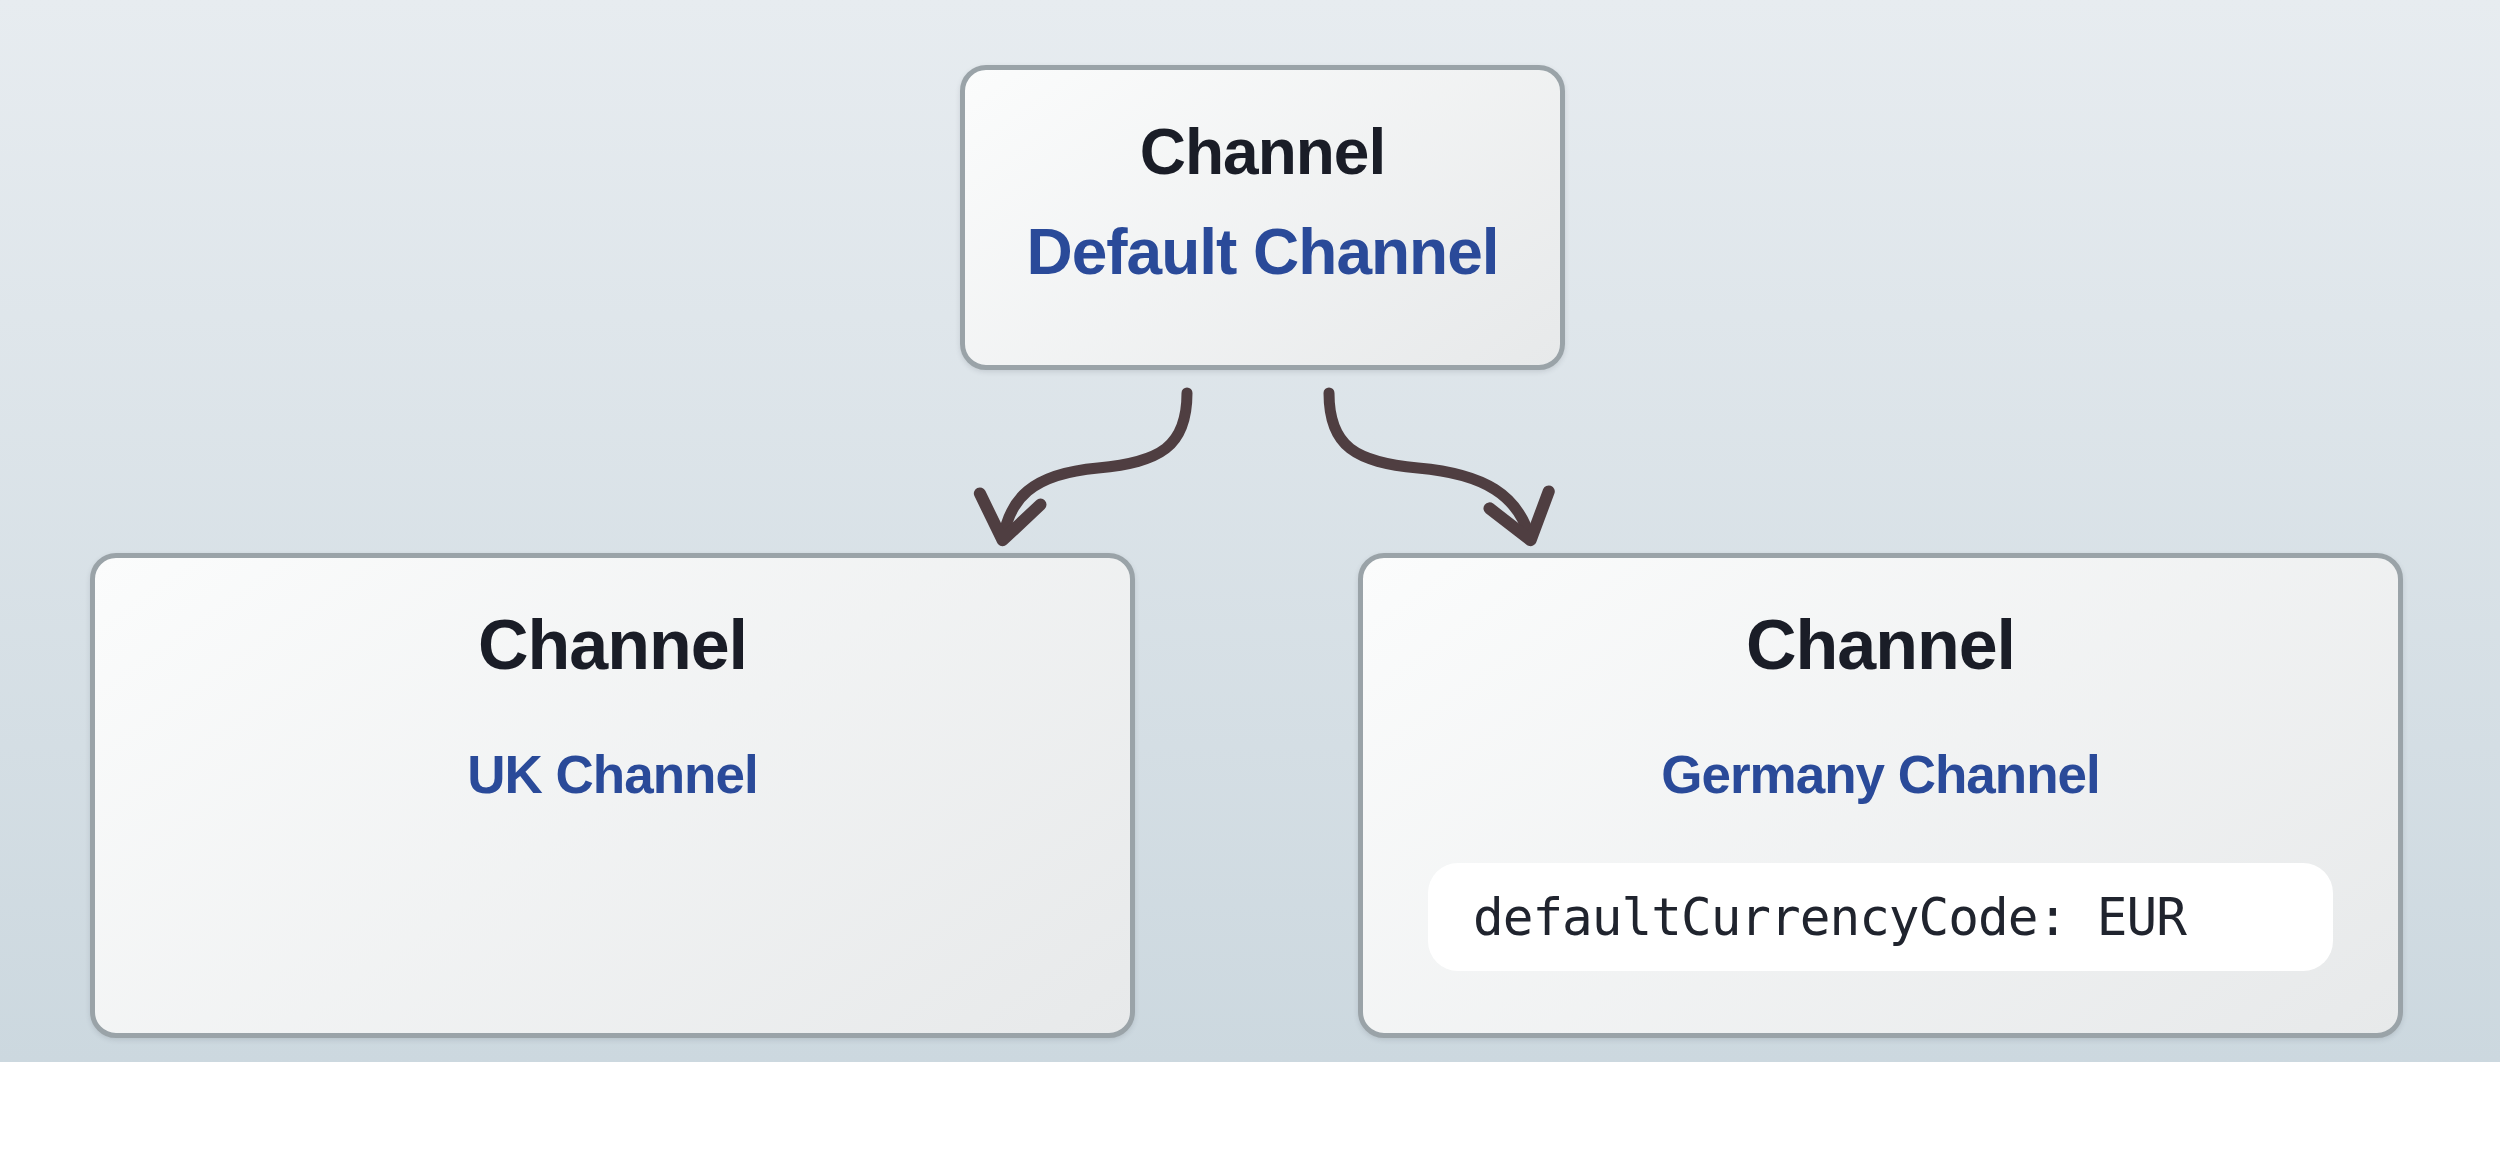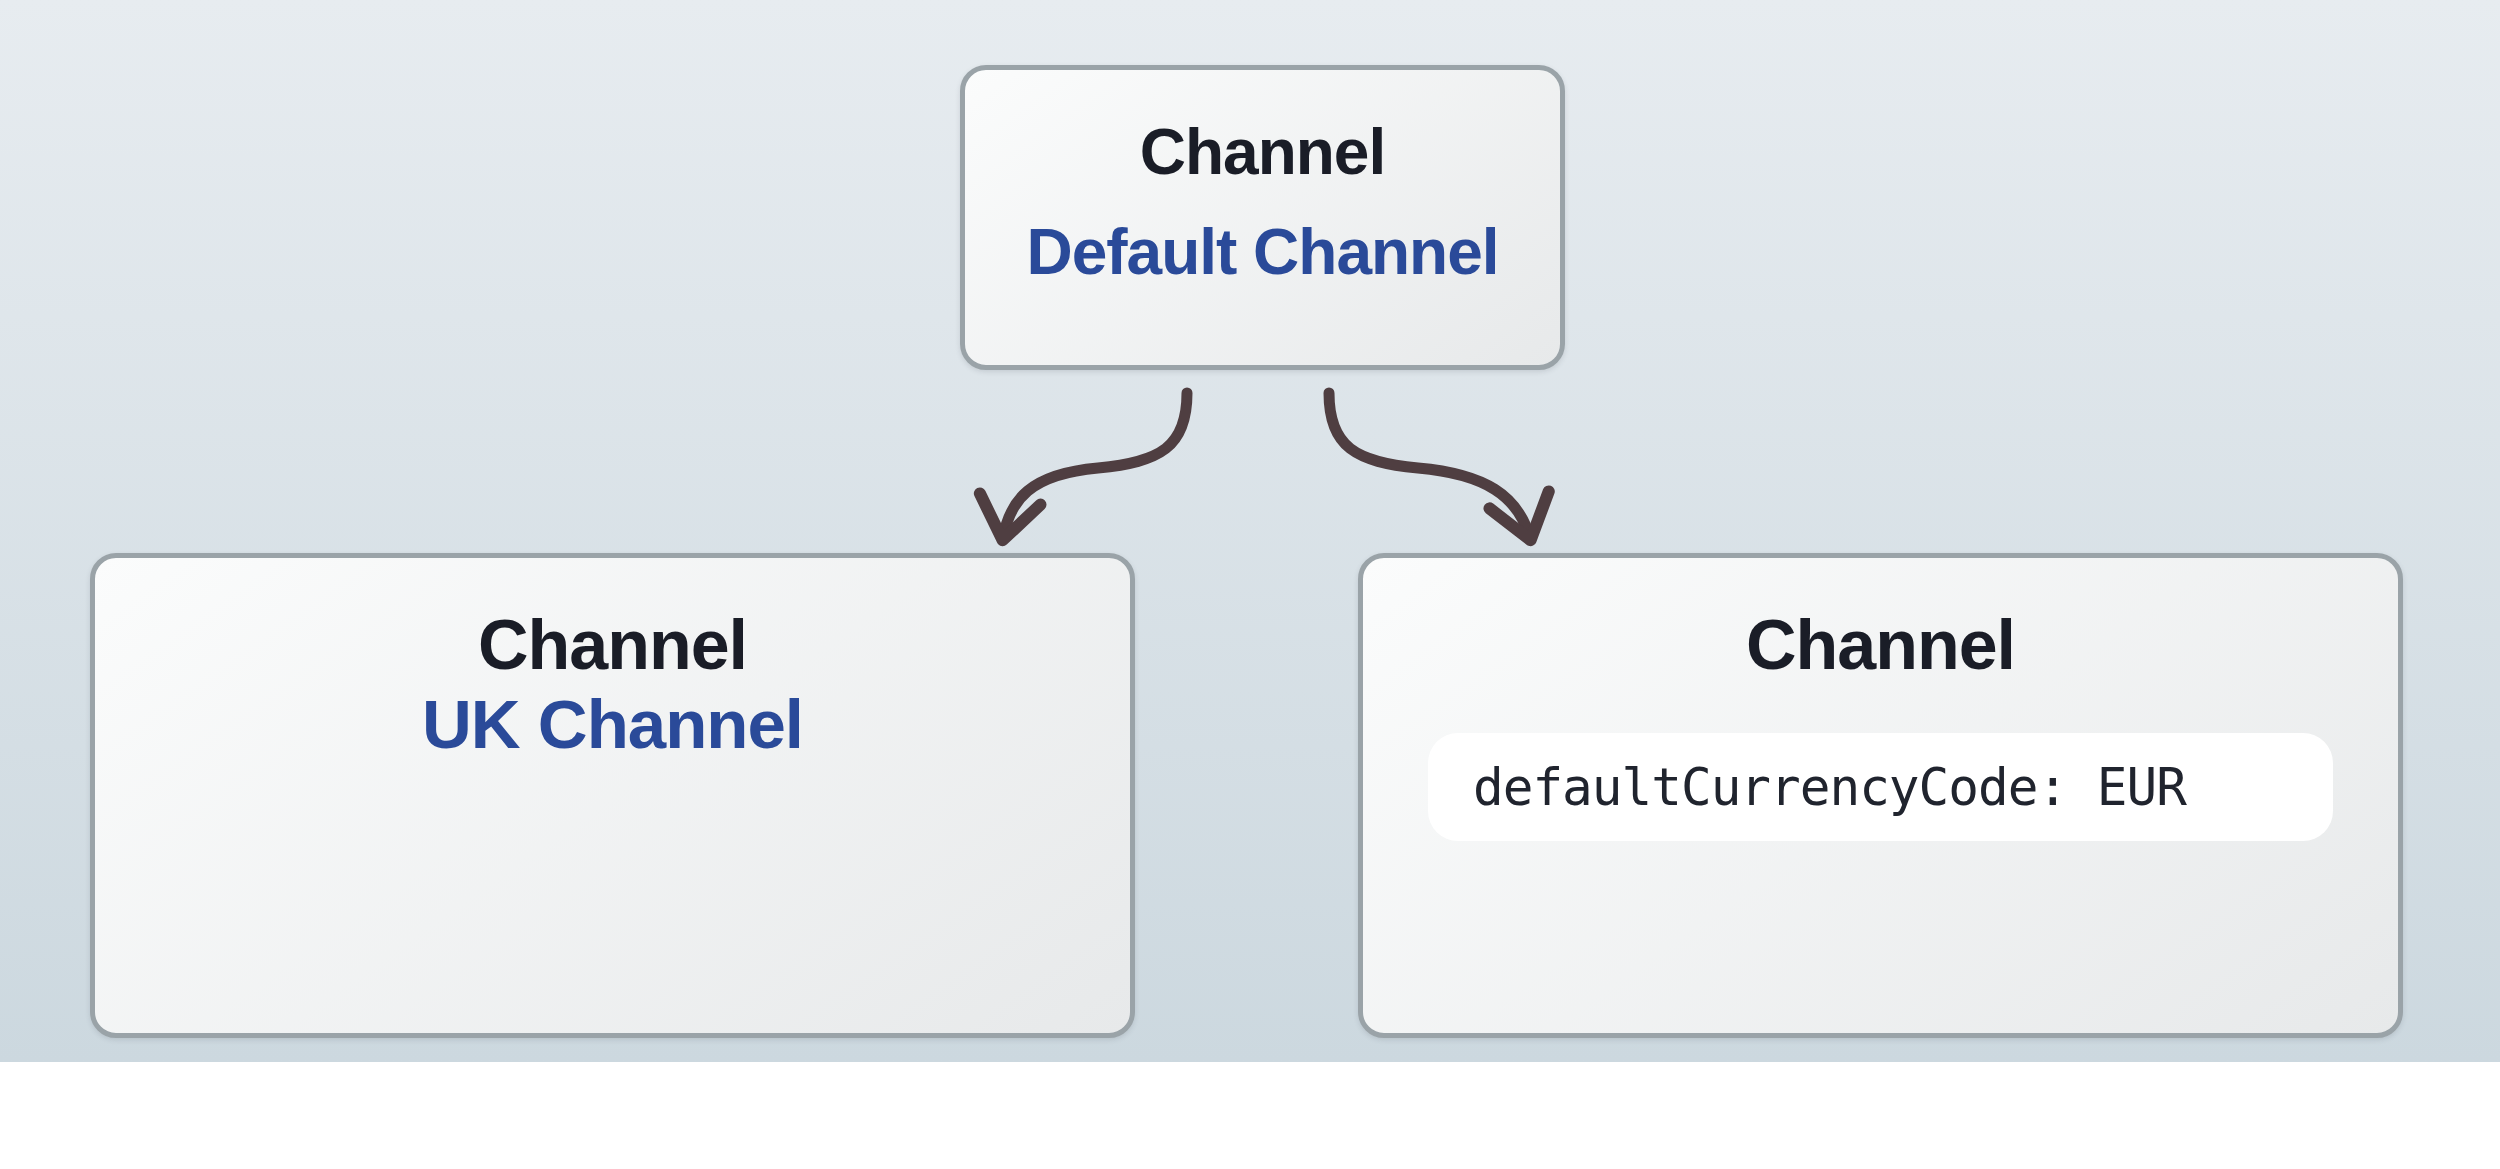--- a/index.html
+++ b/index.html
@@ -56,22 +56,23 @@
     height: 485px;
     padding-top: 47px;
   }
   .node--uk { left: 90px; }
   .node--de { left: 1358px; }
   .node--child .node-type {
     font-size: 70px;
     line-height: 80px;
   }
   .node--child .node-name {
-    font-size: 69px;
+    font-size: 53px;
     line-height: 80px;
+    margin-top: 50px;
   }
   .node-type {
     font-weight: bold;
     color: var(--type-label-text, #1a1d27);
     letter-spacing: -1px;
   }
   .node-name {
     font-weight: bold;
     color: var(--name-text, #2a4a99);
     letter-spacing: -1px;
@@ -116,18 +117,19 @@
     <div class="node-name">Default Channel</div>
   </div>
 
   <div class="node node--child node--uk">
     <div class="node-type">Channel</div>
     <div class="node-name">UK Channel</div>
   </div>
 
   <div class="node node--child node--de">
     <div class="node-type">Channel</div>
+    <div class="node-name">Germany Channel</div>
     <div class="attr-pill">
       <code class="attr-text">defaultCurrencyCode: EUR</code>
     </div>
   </div>
 
 </div>
 
 </body></html>

